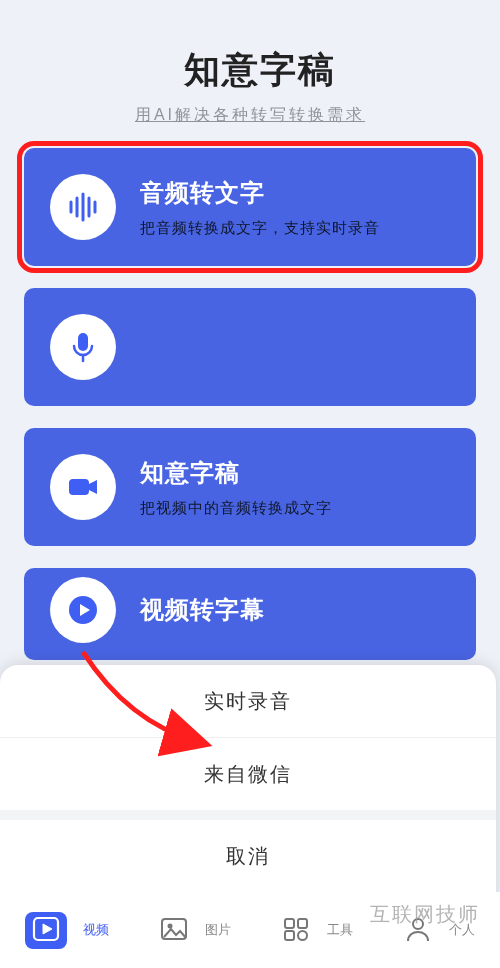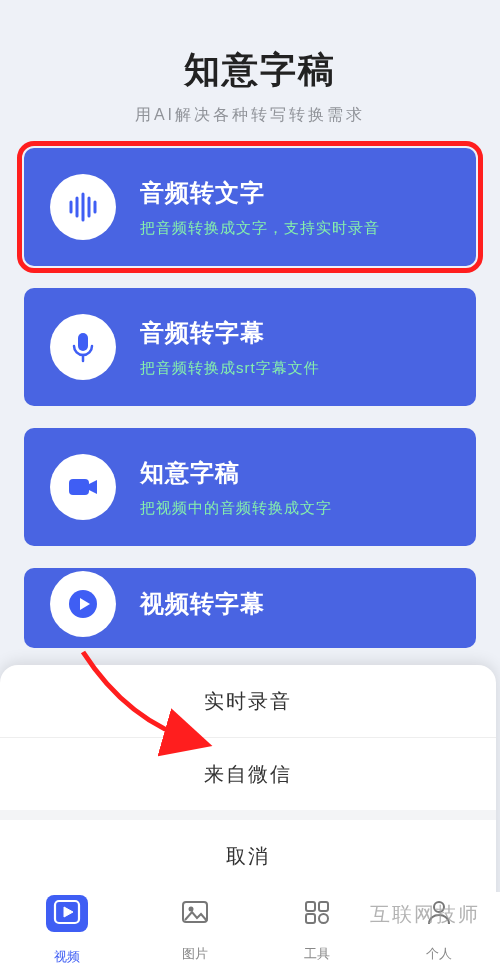--- a/index.html
+++ b/index.html
@@ -1,20 +1,20 @@
 <!DOCTYPE html>
 <html><head>
 <meta charset="utf-8">
 <style>
   * { box-sizing: border-box; margin: 0; padding: 0; }
   html, body { width: 500px; height: 968px; font-family: -apple-system, "PingFang SC", "Helvetica Neue", sans-serif; background: #f2f4f7; overflow: hidden; }
   .screen { position: relative; width: 500px; height: 968px; background: #eef1f7; }
   .hdr { text-align: center; padding-top: 46px; }
   .hdr-title { font-size: 36px; font-weight: 700; color: #222; letter-spacing: 2px; margin-left: 20px; }
-  .hdr-sub { margin-top: 10px; font-size: 16px; color: #909399; letter-spacing: 3px; }
+  .hdr-sub { margin-top: 10px; font-size: 16px; color: #909399; letter-spacing: 3px; text-decoration: underline; }
   .cards { padding: 22px 24px 0 24px; }
   .card {
     background: #4964e2;
     border-radius: 10px;
     padding: 26px 10px 26px 26px;
     display: flex;
     align-items: center;
     margin-bottom: 22px;
     color: #fff;
   }
@@ -22,22 +22,22 @@
   .icon-circle {
     width: 66px; height: 66px;
     border-radius: 50%;
     background: #ffffff;
     display: flex; align-items: center; justify-content: center;
     flex: 0 0 66px;
     margin-right: 24px;
   }
   .icon-circle svg { width: 34px; height: 34px; }
   .card-title { font-size: 24px; font-weight: 600; letter-spacing: 1px; }
-  .card-desc  { margin-top: 10px; font-size: 15px; color: #86efac; letter-spacing: 1px; }
-  .card.clipped { height: 80px; overflow: hidden; padding-top: 18px; }
+  .card-desc  { margin-top: 10px; font-size: 15px; color: #0f172a; letter-spacing: 1px; }
+  .card.clipped { height: 92px; overflow: hidden; padding-top: 18px; }
 
   
   .sheet {
     position: absolute; left: 0; right: 4px; bottom: 0;
     background: #ffffff;
     border-top-left-radius: 18px; border-top-right-radius: 18px;
     box-shadow: 0 -2px 16px rgba(0,0,0,0.12);
     padding-bottom: 76px; 
   }
   .sheet-item {
@@ -51,21 +51,21 @@
   
   .arrow-annot { position: absolute; left: 68px; bottom: 206px; width: 160px; height: 120px; pointer-events: none; }
 
   
   .tabbar {
     position: absolute; left: 0; right: 0; bottom: 0; height: 76px;
     background: #ffffff;
     display: flex; justify-content: space-around; align-items: center;
     font-size: 13px; color: #888;
   }
-  .tab { display: flex; flex-direction: column; align-items: center; gap: 16px; }
+  .tab { display: flex; flex-direction: row; align-items: center; gap: 16px; }
   .tab svg { width: 30px; height: 28px; }
   .tab.active .tab-icon-box { background: #3f5ef4; border-radius: 8px; padding: 3px 6px; }
   .tab.active svg { stroke: #fff; fill: none; }
   .tab.active span { color: #3f5ef4; }
 
   .watermark {
     position: absolute; right: 20px; bottom: 40px;
     font-size: 20px; color: #9a9a9a; letter-spacing: 2px;
     opacity: 0.75; pointer-events: none; font-family: Liberation Serif, serif;
   }
@@ -102,24 +102,20 @@
 
     <div class="card">
       <div class="icon-circle">
         <svg viewBox="0 0 34 34">
             <g fill="#3f5ef4">
           <rect x="12" y="3" width="10" height="18" rx="5"></rect>
           <path d="M8 16a9 9 0 0 0 18 0" fill="none" stroke="#3f5ef4" stroke-width="2.5" stroke-linecap="round"></path>
           <line x1="17" y1="25" x2="17" y2="31" stroke="#3f5ef4" stroke-width="2.5" stroke-linecap="round"></line>
             </g>
           </svg>
-      </div>
-      <div>
-        <div class="card-title">音频转字幕</div>
-        <div class="card-desc">把音频转换成srt字幕文件</div>
       </div>
     </div>
 
     <div class="card">
       <div class="icon-circle">
         <svg viewBox="0 0 34 34">
             <g fill="#3f5ef4">
           <rect x="3" y="9" width="20" height="16" rx="4"></rect>
           <path d="M23 14l8-4v14l-8-4z"></path>
             </g>

